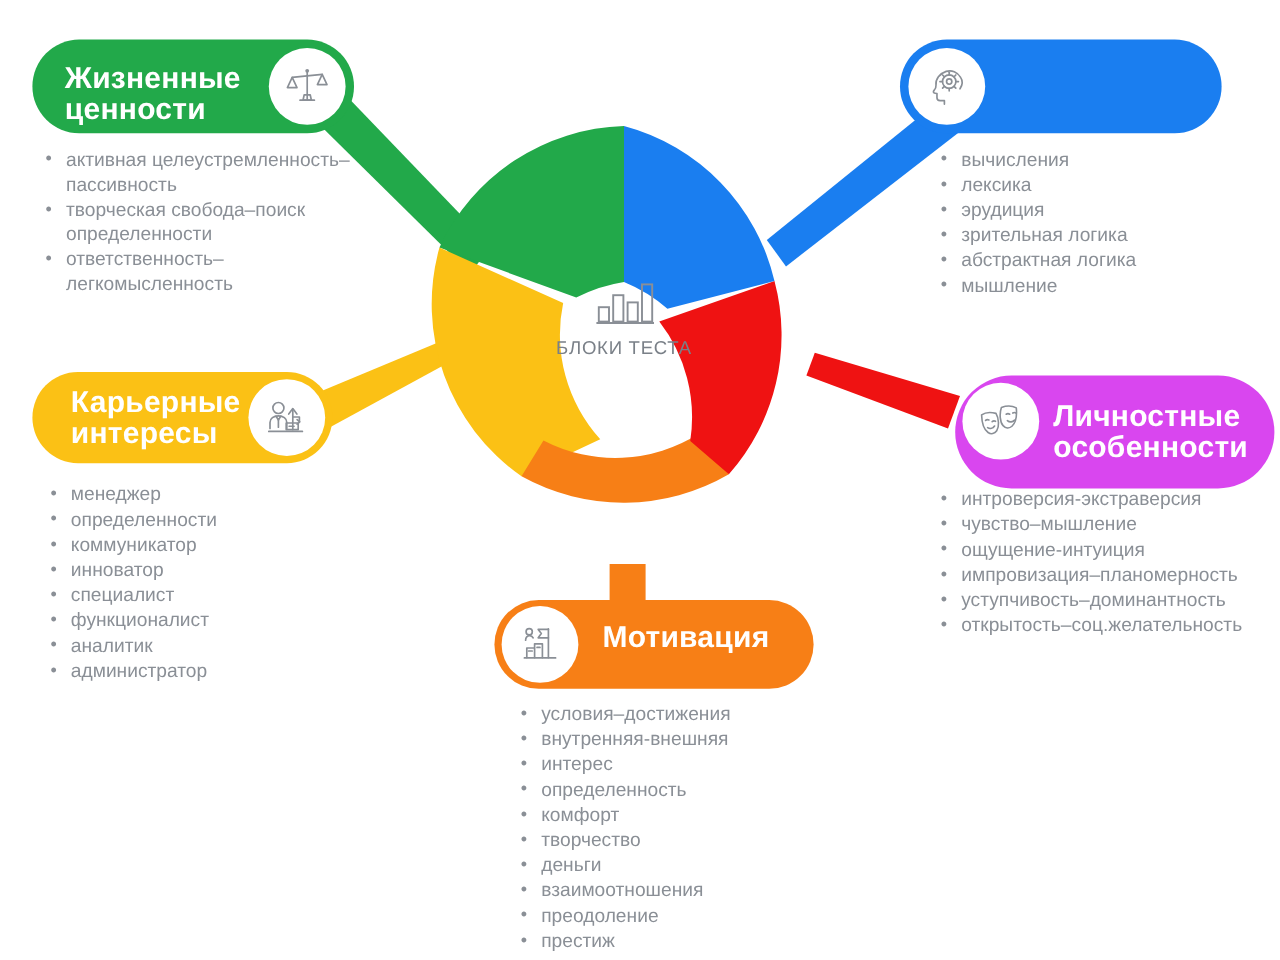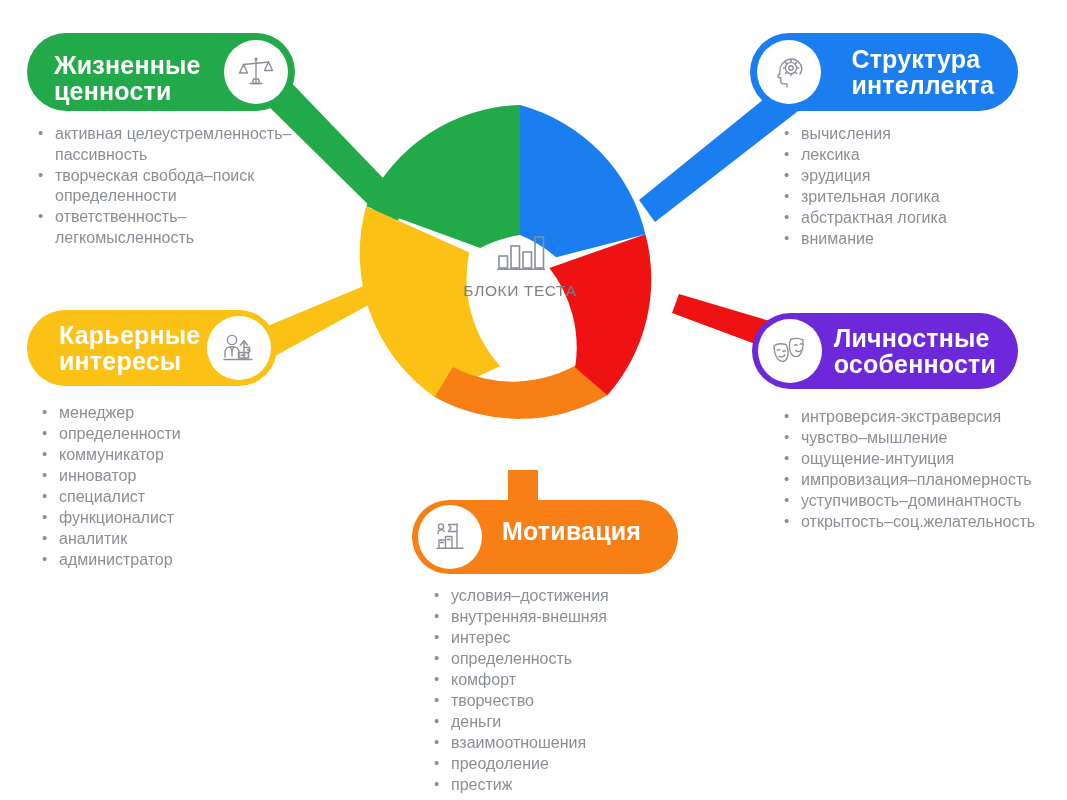--- a/index.html
+++ b/index.html
@@ -96,22 +96,22 @@
 
   #pill-career {
     left: 27px; top: 310px; width: 250px; height: 76px;
     background: #fbc115;
     padding: 0 0 0 32px;
   }
   #pill-career .badge { position: absolute; right: 6px; top: 6px; }
   #pill-career .title { padding-right: 72px; }
 
   #pill-person {
-    left: 752px; top: 313px; width: 266px; height: 76px;
-    background: #6d28d9;
+    left: 796px; top: 313px; width: 266px; height: 94px;
+    background: #d946ef;
     padding: 0 22px 0 0;
     justify-content: flex-end;
   }
   #pill-person .badge { position: absolute; left: 6px; top: 6px; }
   #pill-person .title { padding-left: 72px; text-align: left; }
 
   #pill-motivation {
     left: 412px; top: 500px; width: 266px; height: 74px;
     background: #f77f16;
     padding: 0 0 12px 14px;
@@ -241,30 +241,28 @@
           <line x1="22" y1="21.6" x2="22" y2="23.7"></line>
           <line x1="14.3" y1="16" x2="16.4" y2="16"></line>
           <line x1="27.6" y1="16" x2="29.7" y2="16"></line>
           <line x1="16.5" y1="10.5" x2="18" y2="12"></line>
           <line x1="26" y1="20" x2="27.5" y2="21.5"></line>
           <line x1="27.5" y1="10.5" x2="26" y2="12"></line>
           <line x1="18" y1="20" x2="16.5" y2="21.5"></line>
         </g>
       </svg>
     </span>
-    <span class="title">Структура
-интеллекта</span>
   </div>
   <ul class="blk-list" id="list-intellect">
     <li>вычисления</li>
     <li>лексика</li>
     <li>эрудиция</li>
     <li>зрительная логика</li>
     <li>абстрактная логика</li>
-    <li>внимание</li>
+    <li>мышление</li>
   </ul>
 
   <div class="pill" id="pill-career">
     <span class="title">Карьерные
 интересы</span>
     <span class="badge">
       <svg width="40" height="40" viewBox="0 0 40 40" class="ico">
         <g fill="none" stroke="#8a8f96" stroke-width="1.4" stroke-linecap="round" stroke-linejoin="round">
           <circle cx="13" cy="12" r="4.6"></circle>
           <path d="M6 29v-5c0-3.3 3.1-5.4 7-5.4s7 2.1 7 5.4v5"></path>

